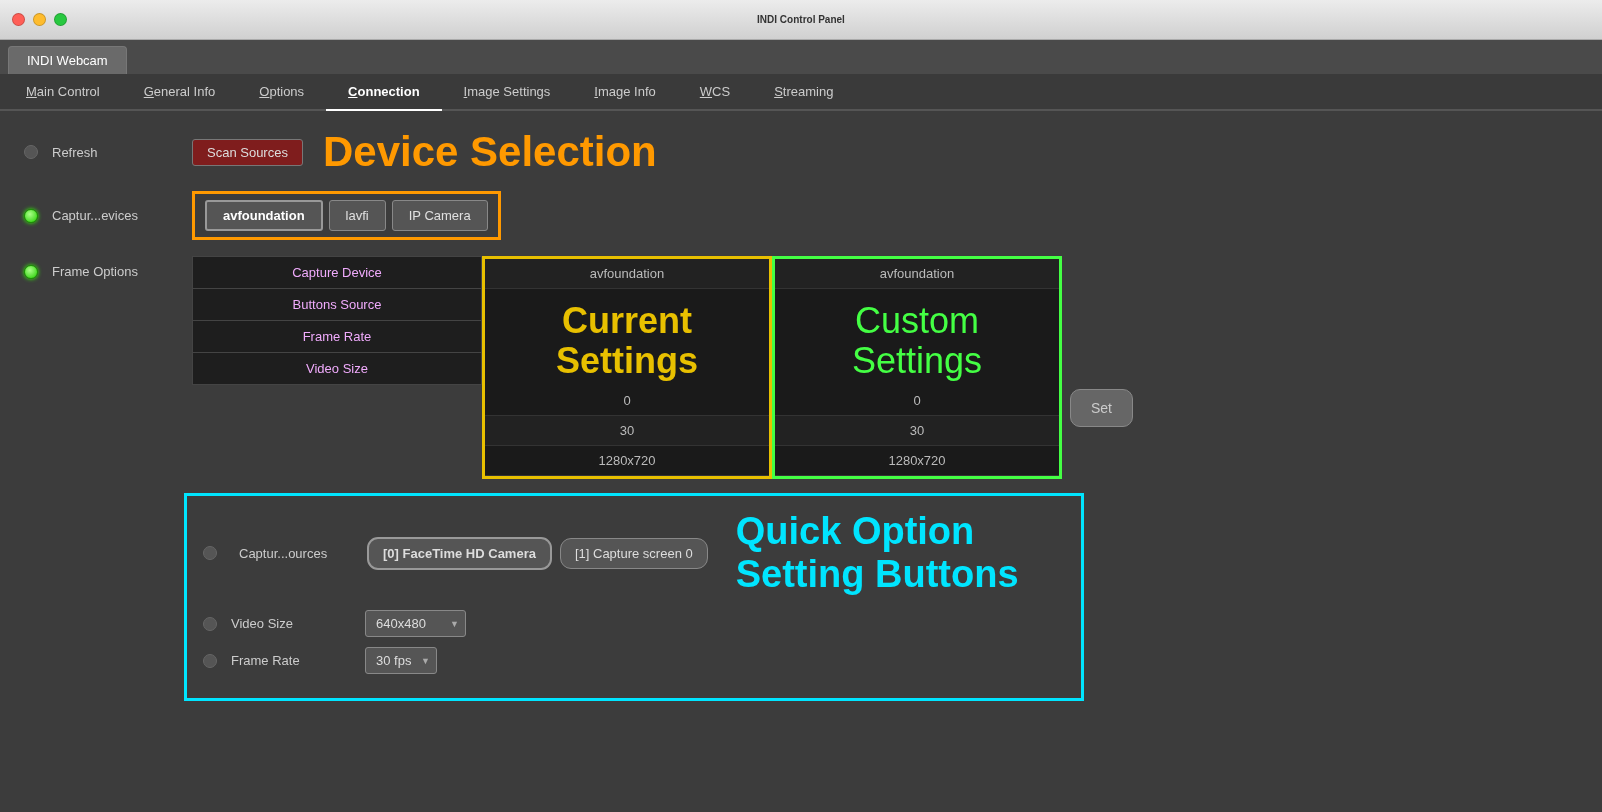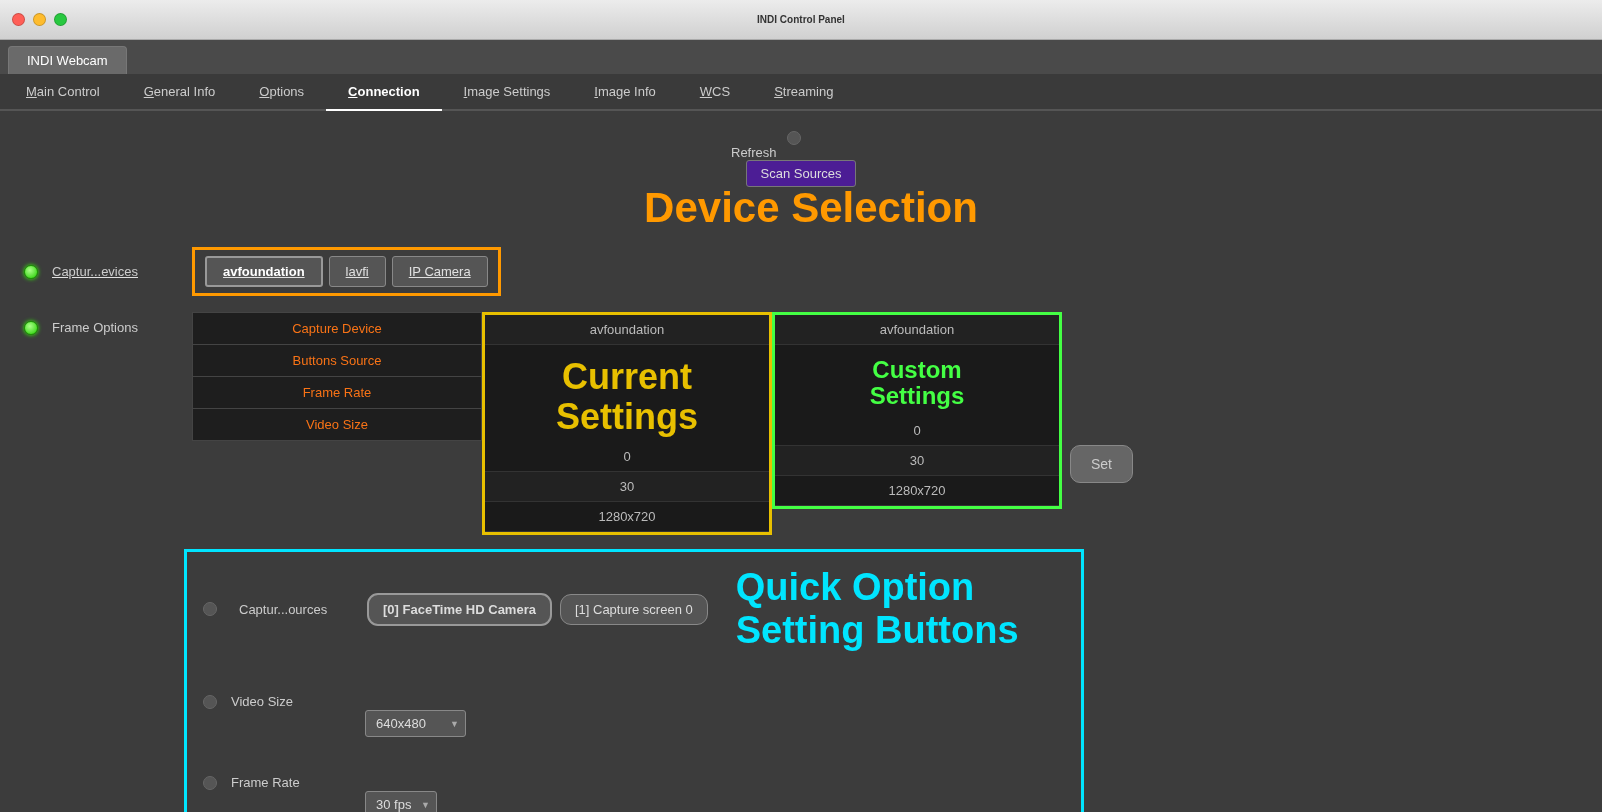--- a/index.html
+++ b/index.html
@@ -120,21 +120,21 @@
     }
 
     .row-label {
       min-width: 140px;
       color: #ccc;
       font-size: 13px;
     }
 
     
     .scan-btn {
-      background: #4c1d95;
+      background: #7f1d1d;
       border: 1px solid #777;
       color: #ddd;
       padding: 5px 14px;
       font-size: 13px;
       cursor: pointer;
       border-radius: 3px;
     }
 
     
     .device-selection-title {
@@ -221,22 +221,22 @@
     
     .custom-settings-box {
       border: 3px solid #44ff44;
       background: #1a1a1a;
       width: 290px;
       display: flex;
       flex-direction: column;
       flex-shrink: 0;
     }
     .custom-settings-label {
-      font-size: 24px;
-      font-weight: bold;
+      font-size: 36px;
+      font-weight: normal;
       color: #44ff44;
       text-align: center;
       line-height: 1.1;
     }
 
     
     .set-btn {
       background: #666;
       border: 1px solid #888;
       color: #ccc;
@@ -302,38 +302,37 @@
       cursor: pointer;
       border-radius: 3px;
       appearance: none;
       -webkit-appearance: none;
       padding-right: 24px;
       position: relative;
     }
     .dropdown-wrapper {
       position: relative;
       display: inline-block;
-      margin-top: 44px;
     }
     .dropdown-wrapper::after {
       content: "▼";
       position: absolute;
       right: 7px;
       top: 50%;
       transform: translateY(-50%);
       font-size: 9px;
       color: #aaa;
       pointer-events: none;
     }
 
     .dark-table-cell {
       background: #1e1e1e;
       border: 1px solid #444;
       padding: 8px 16px;
-      color: #f97316;
+      color: #f0abfc;
       font-size: 13px;
       text-align: center;
     }
     .dark-table-cell + .dark-table-cell {
       border-top: none;
     }
 
     
     .settings-dark-row {
       background: #1a1a1a;
@@ -371,30 +370,30 @@
   <div class="nav-tab"><span>O</span>ptions</div>
   <div class="nav-tab active"><span>C</span>onnection</div>
   <div class="nav-tab"><span>I</span>mage Settings</div>
   <div class="nav-tab"><span>I</span>mage Info</div>
   <div class="nav-tab"><span>W</span>CS</div>
   <div class="nav-tab"><span>S</span>treaming</div>
 </div>
 
 <div class="content-area">
 
-  <div class="row" style="margin-bottom:18px;flex-direction:column;">
+  <div class="row" style="margin-bottom:18px;">
     <div class="led off"></div>
     <span class="row-label">Refresh</span>
     <button class="scan-btn">Scan Sources</button>
     <span class="device-selection-title">
       <span>Device Selection</span>
     </span>
   </div>
 
-  <div class="capture-devices-row" style="margin-bottom: 16px; text-decoration: underline;">
+  <div class="capture-devices-row" style="margin-bottom: 16px;">
     <div class="led green"></div>
     <span class="row-label">Captur...evices</span>
     <div class="orange-border">
       <button class="device-btn selected">avfoundation</button>
       <button class="device-btn">lavfi</button>
       <button class="device-btn">IP Camera</button>
     </div>
   </div>
 
   <div class="input-section" style="align-items:flex-start;">

